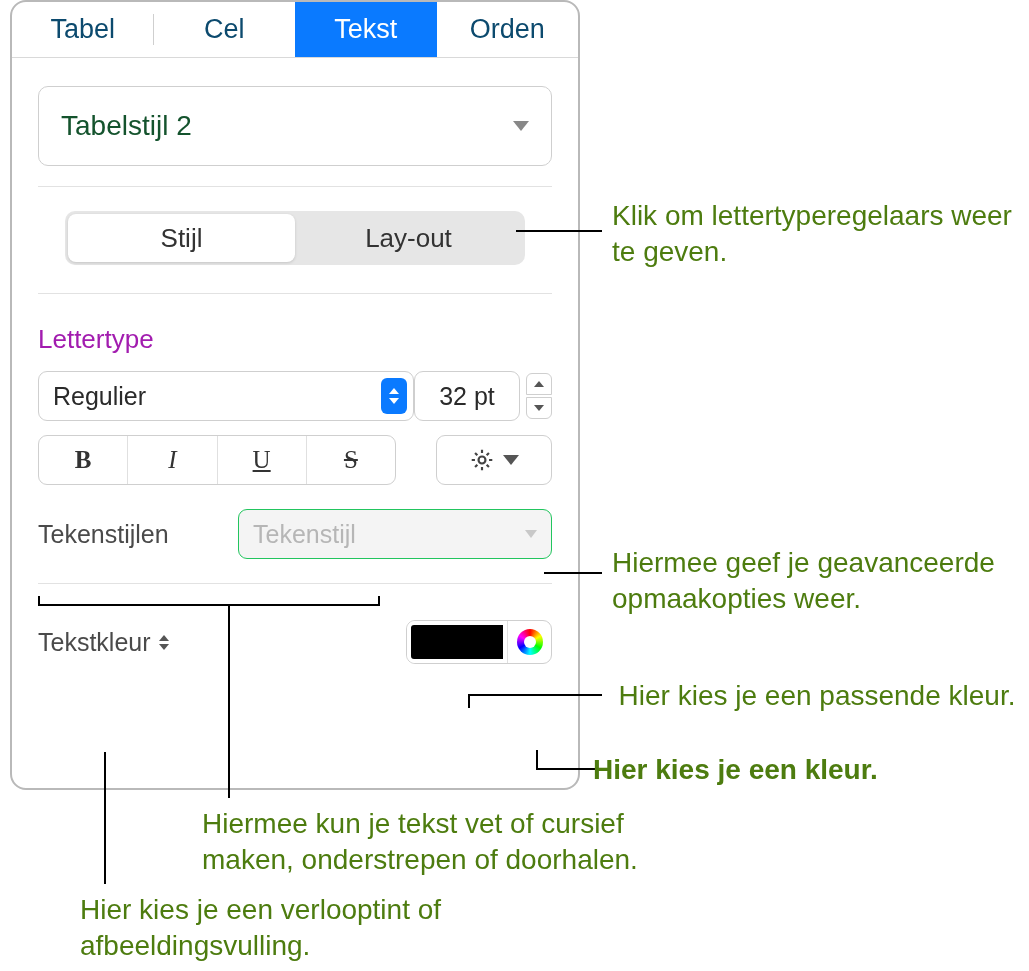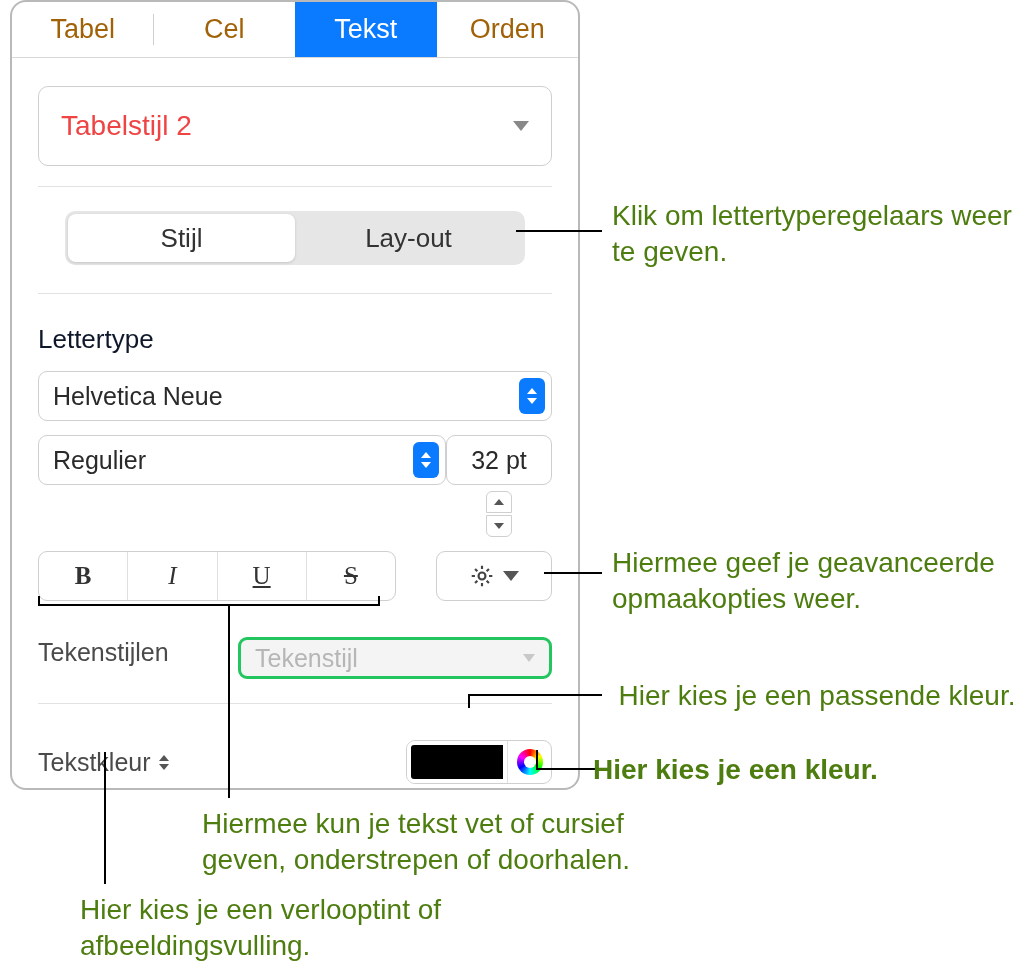--- a/index.html
+++ b/index.html
@@ -27,21 +27,21 @@
     display: flex;
     height: 56px;
     border-bottom: 1px solid #D9D9D9;
   }
   .top-tab {
     flex: 1;
     display: flex;
     align-items: center;
     justify-content: center;
     font-size: 27px;
-    color: #a16207;
+    color: #0c4a6e;
     position: relative;
   }
   .top-tab.active {
     background: #0A7AFF;
     color: #fff;
   }
   .top-tab.sep::after {
     content: "";
     position: absolute;
     right: 0;
@@ -54,21 +54,21 @@
   .style-select {
     margin: 28px 26px 20px 26px;
     height: 80px;
     border: 1px solid #CFCFCF;
     border-radius: 10px;
     display: flex;
     align-items: center;
     justify-content: space-between;
     padding: 0 22px;
     font-size: 28px;
-    color: #ef4444;
+    color: #14532d;
     background: #fff;
   }
   .chev {
     width: 0; height: 0;
     border-left: 8px solid transparent;
     border-right: 8px solid transparent;
     border-top: 10px solid #888;
   }
   
   .hr {
@@ -99,21 +99,21 @@
     color: #333;
     border-radius: 8px;
   }
   .seg-btn.active {
     background: #fff;
     box-shadow: 0 1px 3px rgba(0,0,0,0.15);
   }
   
   .section-label {
     font-size: 26px;
-    color: #0f172a;
+    color: #a21caf;
     margin: 30px 26px 16px 26px;
   }
   .inner {
     padding: 0 26px;
   }
   .select {
     display: flex;
     align-items: center;
     justify-content: space-between;
     height: 50px;
@@ -149,21 +149,20 @@
   }
   .row {
     display: flex;
   }
   .font-name { width: 100%; margin-bottom: 14px; }
   .font-weight { flex: 1; }
   .size-group {
     display: flex;
     gap: 6px;
     align-items: center;
-    flex-direction: column;
   }
   .size-box {
     width: 106px;
     height: 50px;
     border: 1px solid #CFCFCF;
     border-radius: 9px;
     display: flex;
     align-items: center;
     justify-content: center;
     font-size: 25px;
@@ -247,31 +246,30 @@
     margin-top: 24px;
   }
   .char-label {
     font-size: 25px;
     color: #4a4a4a;
     flex-shrink: 0;
     width: 200px;
   }
   .char-select {
     flex: 1;
-    height: 42px;
-    border: 3px solid #22c55e;
+    height: 50px;
+    border: 1px solid #22c55e;
     background: #F4F4F4;
     border-radius: 9px;
     display: flex;
     align-items: center;
     justify-content: space-between;
     padding: 0 14px;
     font-size: 25px;
     color: #B6B6B6;
-    margin-top: 12px;
   }
   .char-select .chev2 {
     width: 0; height: 0;
     border-left: 6px solid transparent;
     border-right: 6px solid transparent;
     border-top: 8px solid #C8C8C8;
   }
   
   .color-row {
     display: flex;
@@ -384,27 +382,20 @@
       <div class="seg-btn">Lay-out</div>
     </div>
   </div>
 
   <div class="hr"></div>
 
   <div class="section-label">Lettertype</div>
 
   <div class="inner">
 
-    <div class="select font-name">
-      <span>Helvetica Neue</span>
-      <span class="updown">
-        <span class="tri-u"></span>
-          <span class="tri-d"></span>
-      </span>
-    </div>
 
     <div class="row">
       <div class="select font-weight">
         <span>Regulier</span>
         <span class="updown">
           <span class="tri-u"></span>
             <span class="tri-d"></span>
         </span>
       </div>
       <div class="size-group">
@@ -473,16 +464,16 @@
 <div class="leader leader-v" style="left:468px; top:694px; height:14px;"></div>
 <div class="leader leader-h" style="left:468px; top:694px; width:134px;"></div>
 <div class="callout" style="left:612px; top:678px; width:410px;text-align:center;">Hier kies je een passende kleur.</div>
 
 <div class="leader leader-v" style="left:536px; top:750px; height:18px;"></div>
 <div class="leader leader-h" style="left:536px; top:768px; width:66px;"></div>
 <div class="callout" style="left:593px; top:752px; width:400px;font-weight:bold;">Hier kies je een kleur.</div>
 
 <div class="bracket" style="left:38px; top:596px; width:342px;"></div>
 <div class="leader leader-v" style="left:228px; top:606px; height:192px;"></div>
-<div class="callout" style="left:202px; top:806px; width:510px;">Hiermee kun je tekst vet of cursief geven, onderstrepen of doorhalen.</div>
+<div class="callout" style="left:202px; top:806px; width:510px;">Hiermee kun je tekst vet of cursief maken, onderstrepen of doorhalen.</div>
 
 <div class="leader leader-v" style="left:104px; top:752px; height:132px;"></div>
 <div class="callout" style="left:80px; top:892px; width:420px;">Hier kies je een verlooptint of afbeeldingsvulling.</div>
 
 </body></html>

